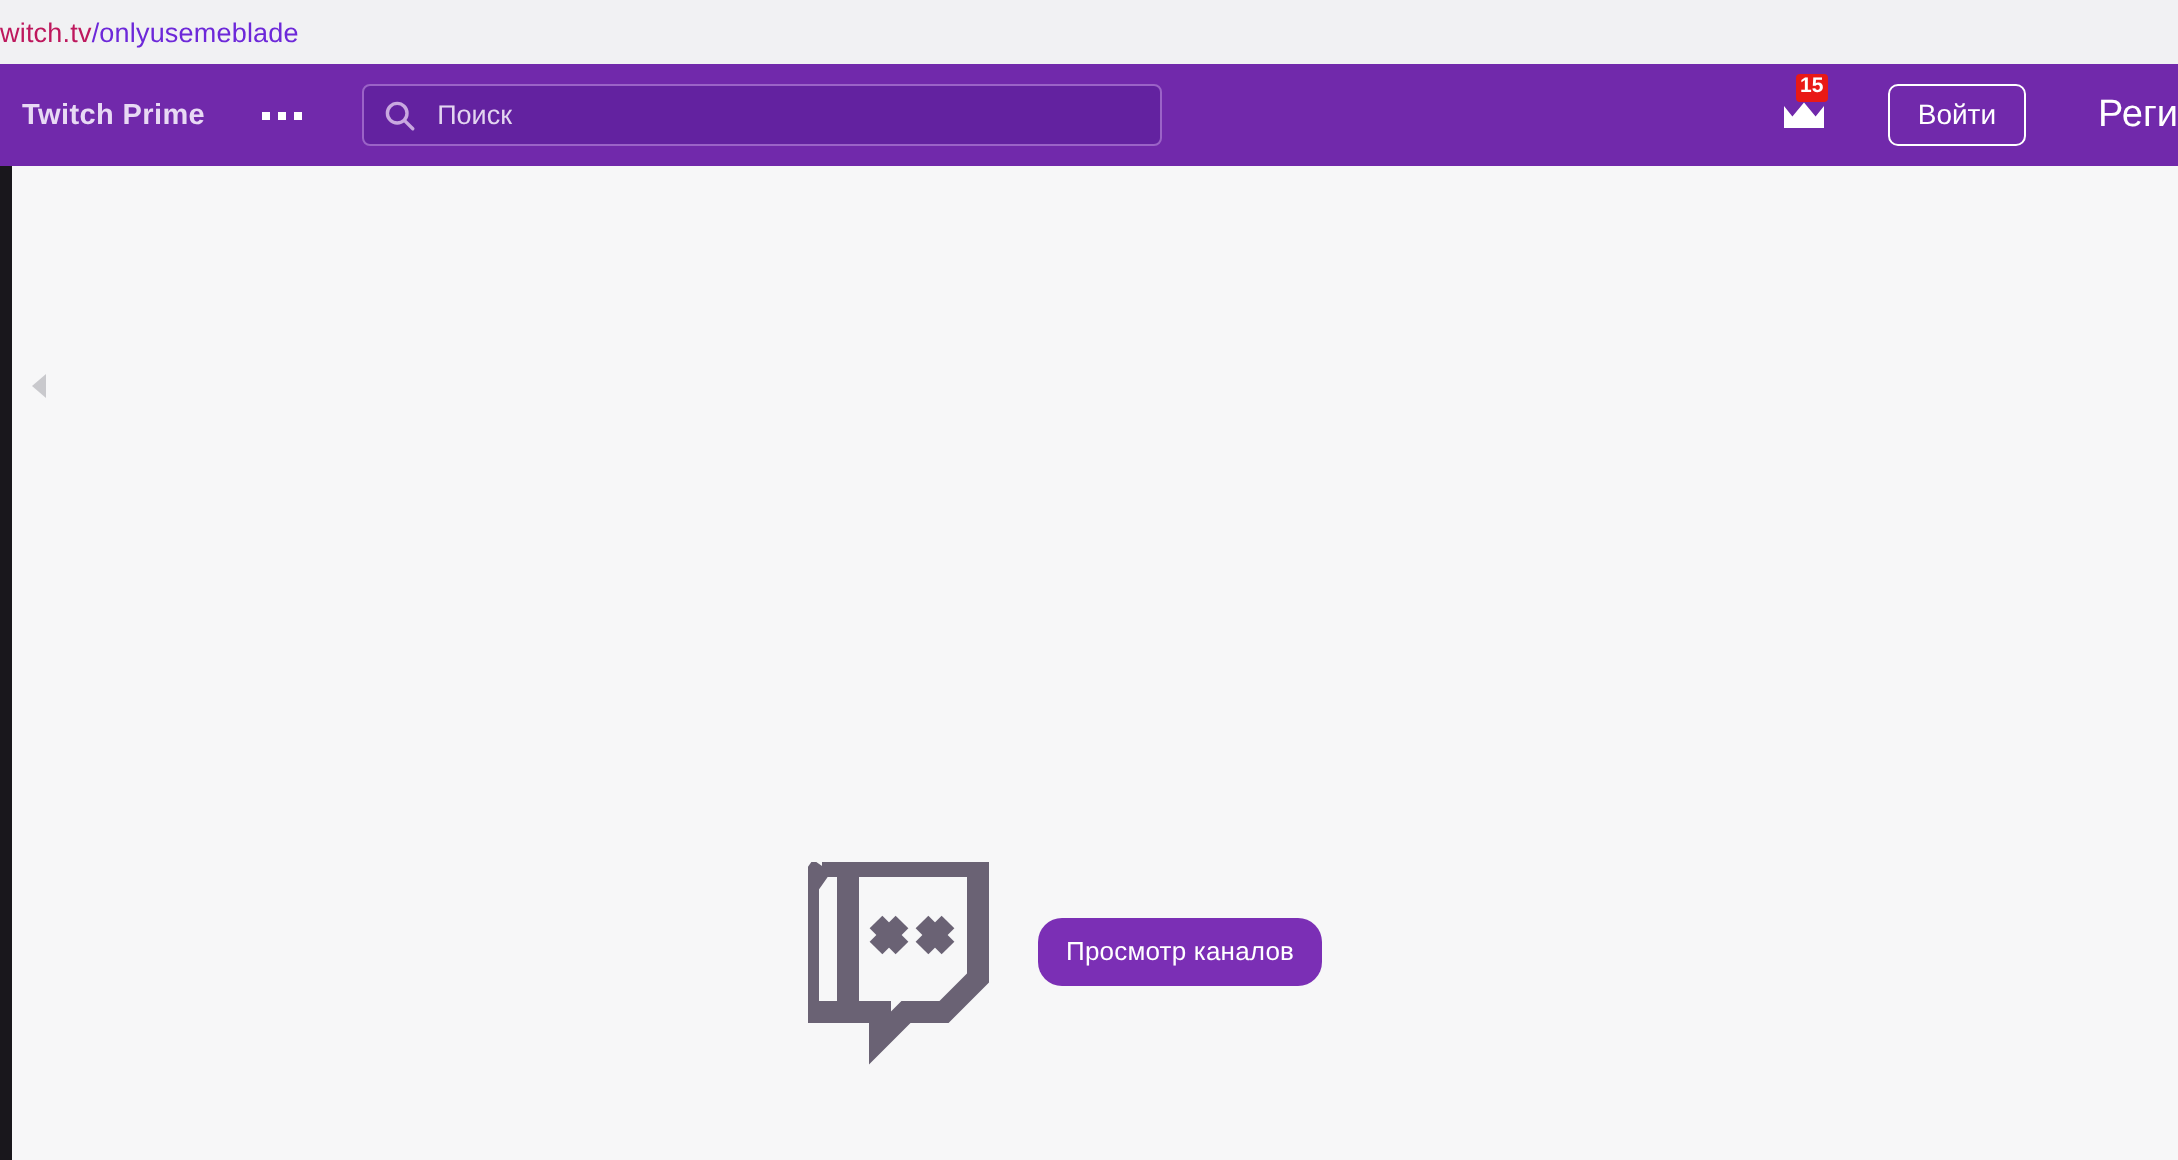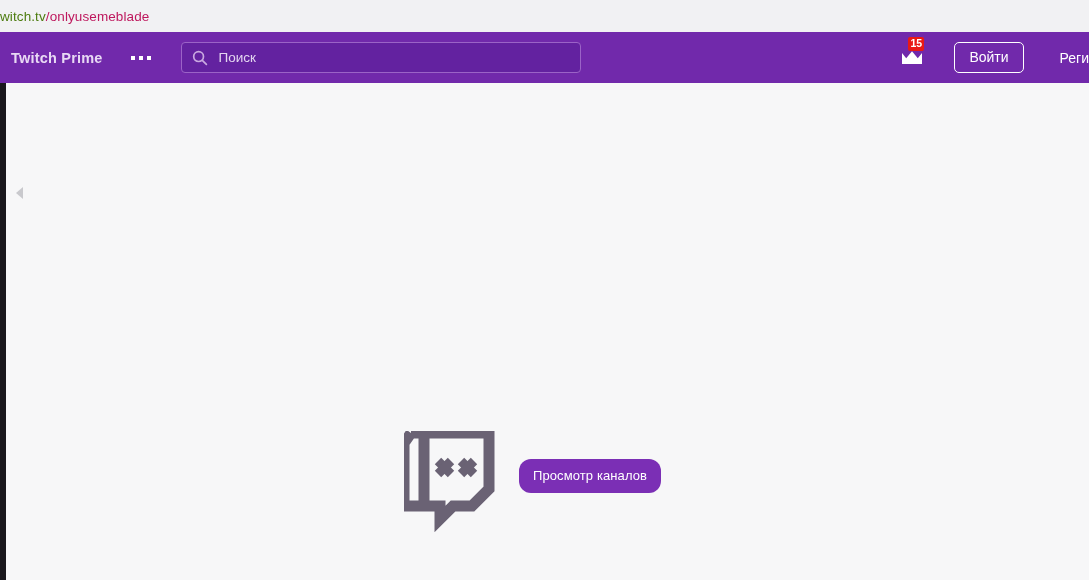--- a/index.html
+++ b/index.html
@@ -17,22 +17,22 @@
     background: #f1f1f3;
     display: flex; align-items: center;
     padding-left: 0px;
   }
   .url-text {
     font-size: 13.5px;
     letter-spacing: 0.1px;
     white-space: nowrap;
     margin-left: 0px;
   }
-  .url-host { color: #4d7c0f; }
-  .url-path { color: #be185d; }
+  .url-host { color: #be185d; }
+  .url-path { color: #6d28d9; }
 
   
   .topnav {
     position: absolute; left: 0; top: 32px;
     width: 1089px; height: 51px;
     background: #7129ab;
     display: flex; align-items: center;
     overflow: hidden;
   }
   .prime-link {
@@ -98,21 +98,21 @@
     color: #ffffff;
     font-size: 14px;
     padding: 6px 14px 7px;
     background: transparent;
     font-family: "Liberation Sans", sans-serif;
     white-space: nowrap;
     text-align: right;
   }
   .signup-btn {
     color: #ffffff;
-    font-size: 14px;
+    font-size: 19px;
     margin-left: 24px;
     white-space: nowrap;
   }
 
   
   .content {
     position: absolute; left: 0; top: 83px;
     width: 1089px; height: 497px;
     background: #f7f7f8;
   }

